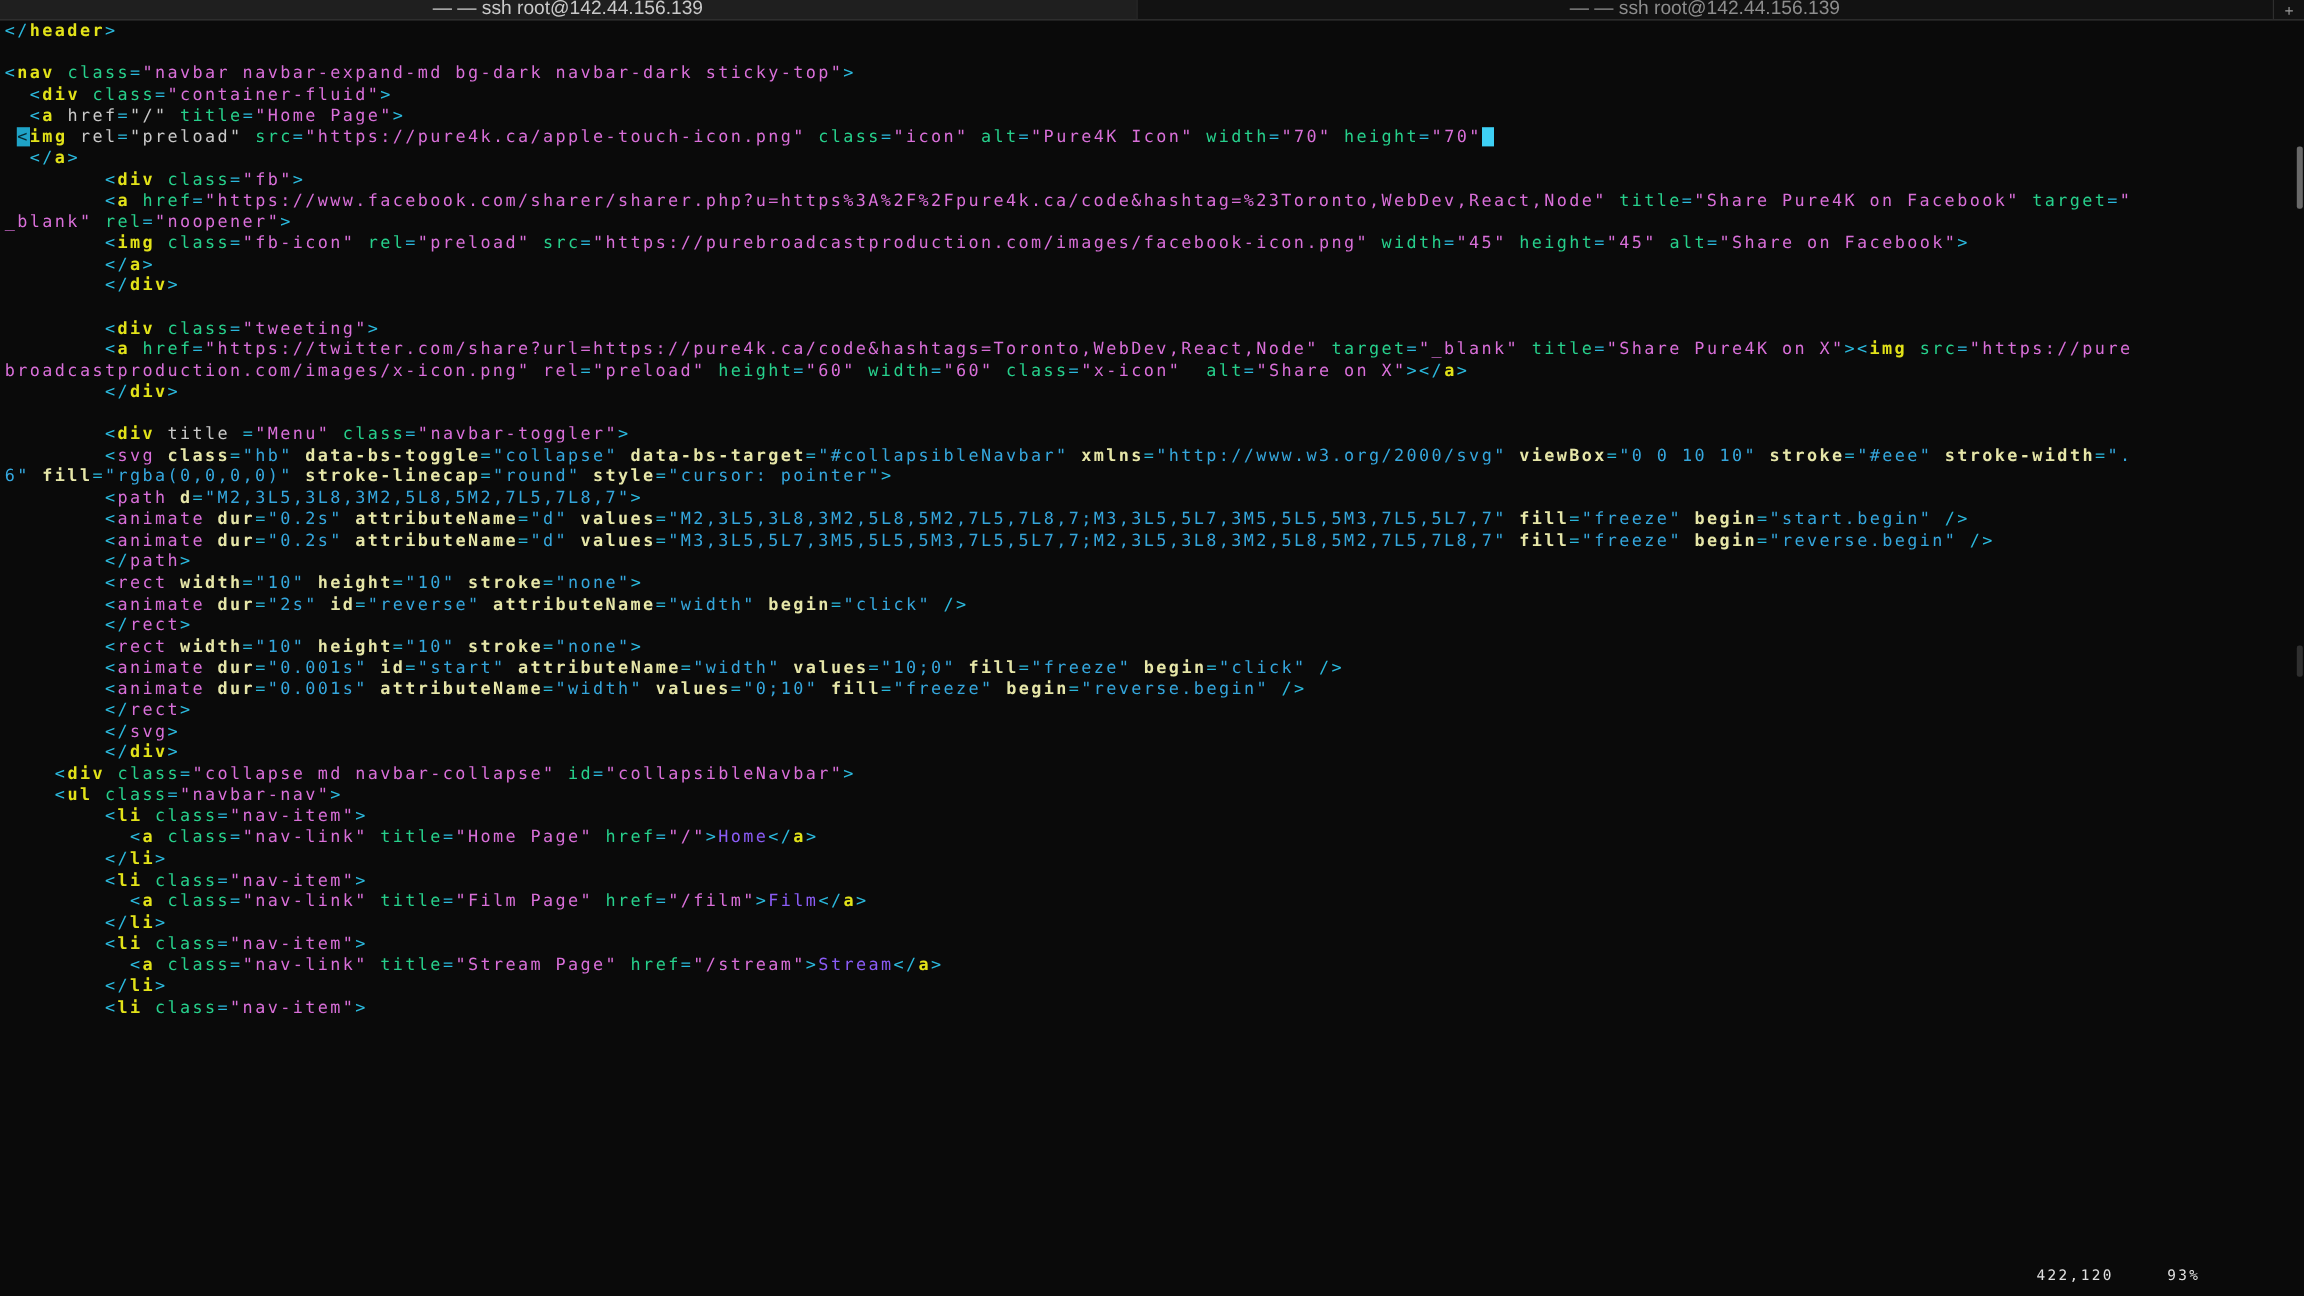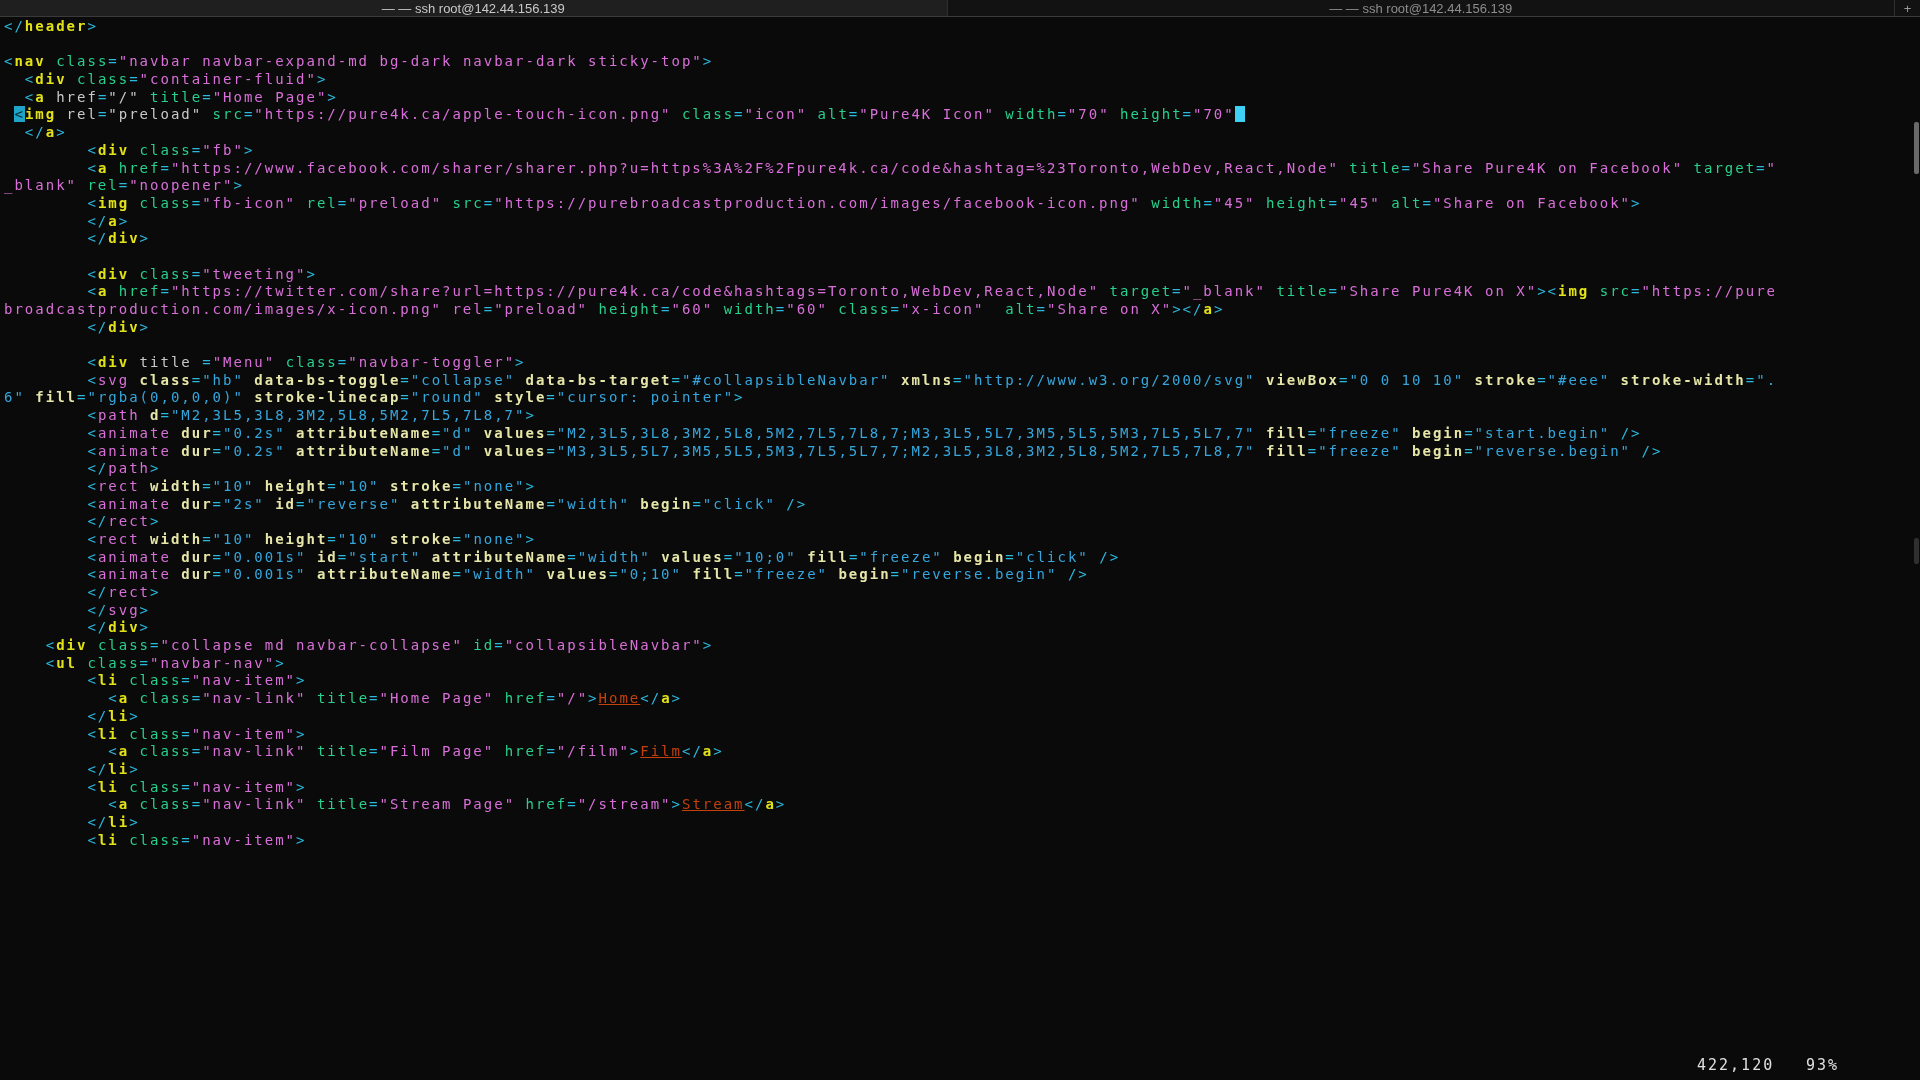--- a/index.html
+++ b/index.html
@@ -3,21 +3,21 @@
 <meta charset="utf-8">
 <style>
   * { margin:0; padding:0; box-sizing:border-box; }
   html,body { width:1920px; height:1080px; overflow:hidden; background:#0a0a0a; }
   body { font-family:"DejaVu Sans Mono", monospace; }
 
   
   .tabbar { position:absolute; top:0; left:0; width:1920px; height:17px;
             display:flex; background:#151515; border-bottom:1px solid #3a3a3a; }
   .tab { flex:1 1 0; display:flex; align-items:center; justify-content:center;
-         font-family:"Liberation Sans", sans-serif; font-size:13px; height:100%;
+         font-family:"Liberation Sans", sans-serif; font-size:16px; height:100%;
          white-space:nowrap; overflow:hidden; }
   .tab.active { background:#1f1f1f; color:#c9c9c9; }
   .tab.inactive { background:#121212; color:#8d8d8d; border-left:1px solid #2e2e2e; }
   .newtab { width:26px; display:flex; align-items:center; justify-content:center;
             color:#9a9a9a; font-family:"Liberation Sans", sans-serif; font-size:13px;
             background:#121212; border-left:1px solid #2e2e2e; cursor:default; }
 
   
   .editor { position:absolute; top:18px; left:4px; right:0; bottom:0;
             font-size:14px; letter-spacing:2px; line-height:17.7px;
@@ -25,27 +25,27 @@
   .row { height:17.7px; }
 
   .tk-p { color:#2bb9dd; }                       
   .tk-t { color:#e2e219; font-weight:bold; }     
   .tk-a { color:#27d08c; }                       
   .tk-s { color:#d96fd9; }                       
   .tk-w { color:#c9c9c9; }                       
   .tk-x { color:#d96fd9; font-weight:normal; }     
   .tk-v { color:#e6e6a8; font-weight:bold; }     
   .tk-c { color:#35a7dd; }                       
-  .tk-u { color:#c2410c; text-decoration:underline; }  
+  .tk-u { color:#8b5cf6; }  
   .tk-M { color:#06262e; background:#1fa3c7; }   
   .tk-C { background:#3ed0f5; }                  
 
   
   .ruler { position:absolute; top:1056px; left:0; width:1920px; height:18px;
-           font-size:15px; letter-spacing:2px; color:#e0e0e0; }
+           font-size:12px; letter-spacing:2px; color:#e0e0e0; }
   .ruler .pos { position:absolute; left:1697px; }
   .ruler .pct { position:absolute; left:1806px; }
 
   
   .sb-thumb { position:absolute; right:1px; width:5px; border-radius:2px; }
   .sb-1 { top:122px; height:52px; background:#8a8a8a; opacity:.75; }
   .sb-2 { top:538px; height:26px; background:#3f3f3f; opacity:.7; }
 </style>
 </head>
 <body>

